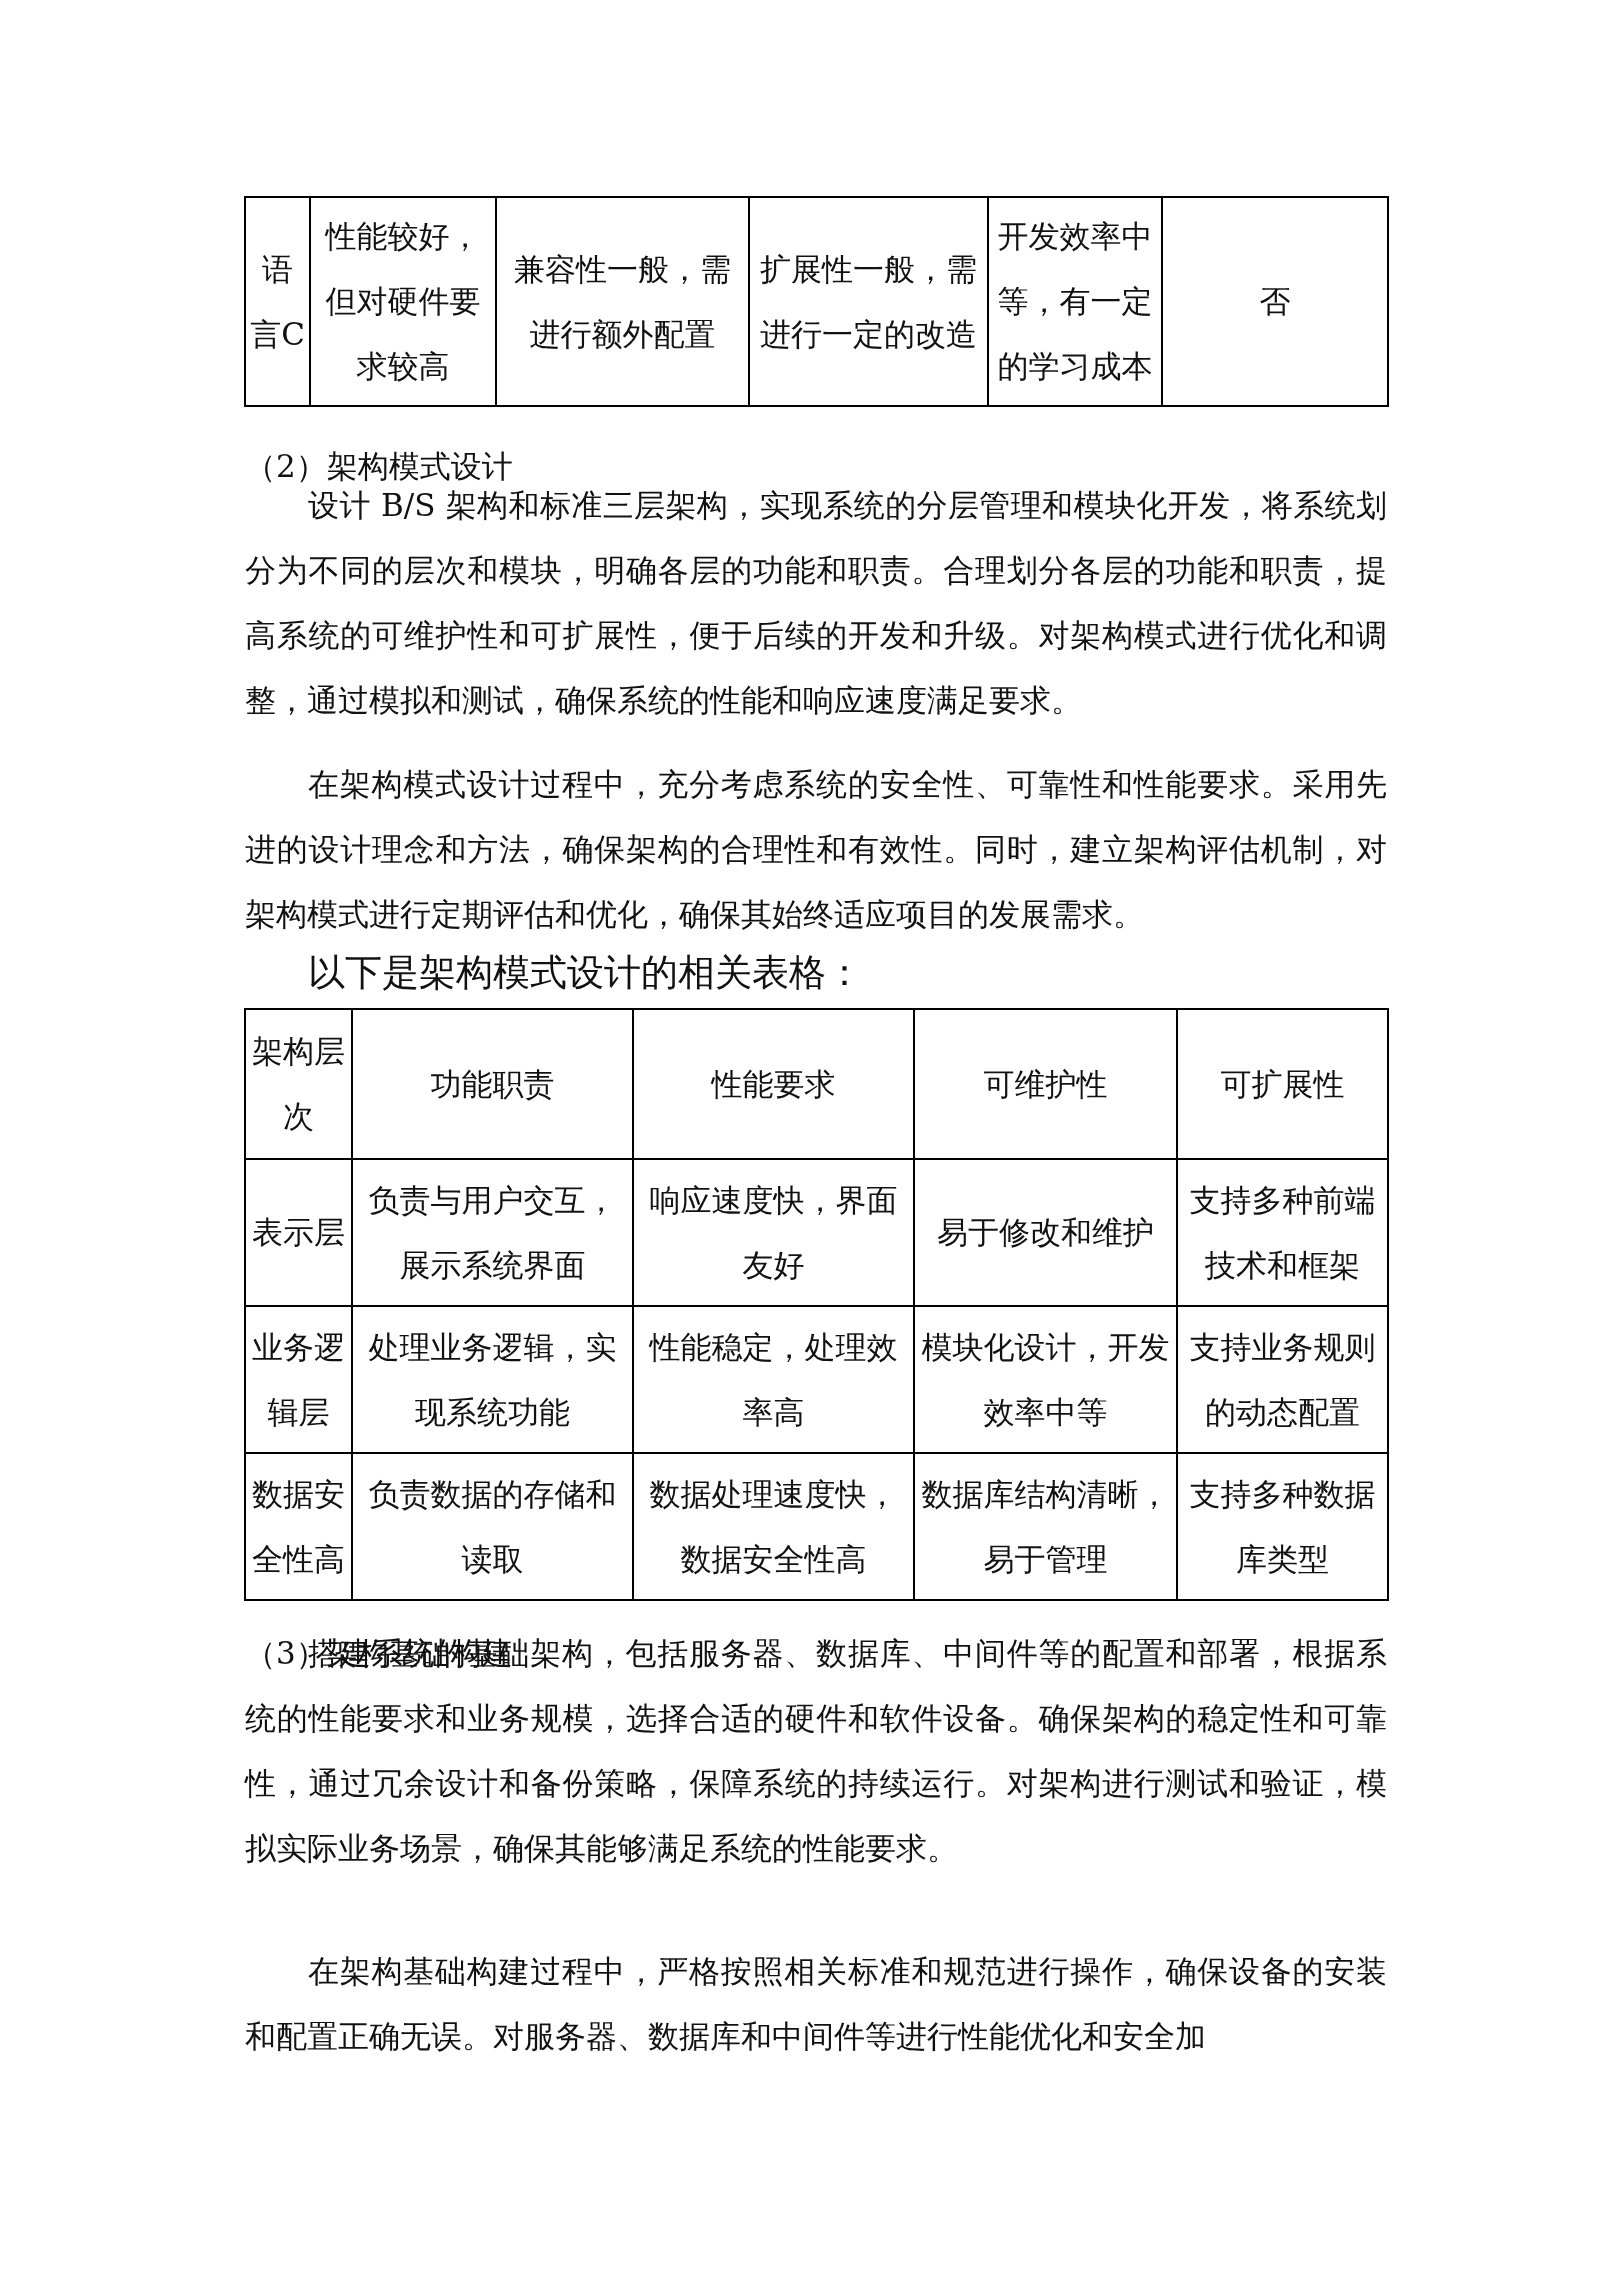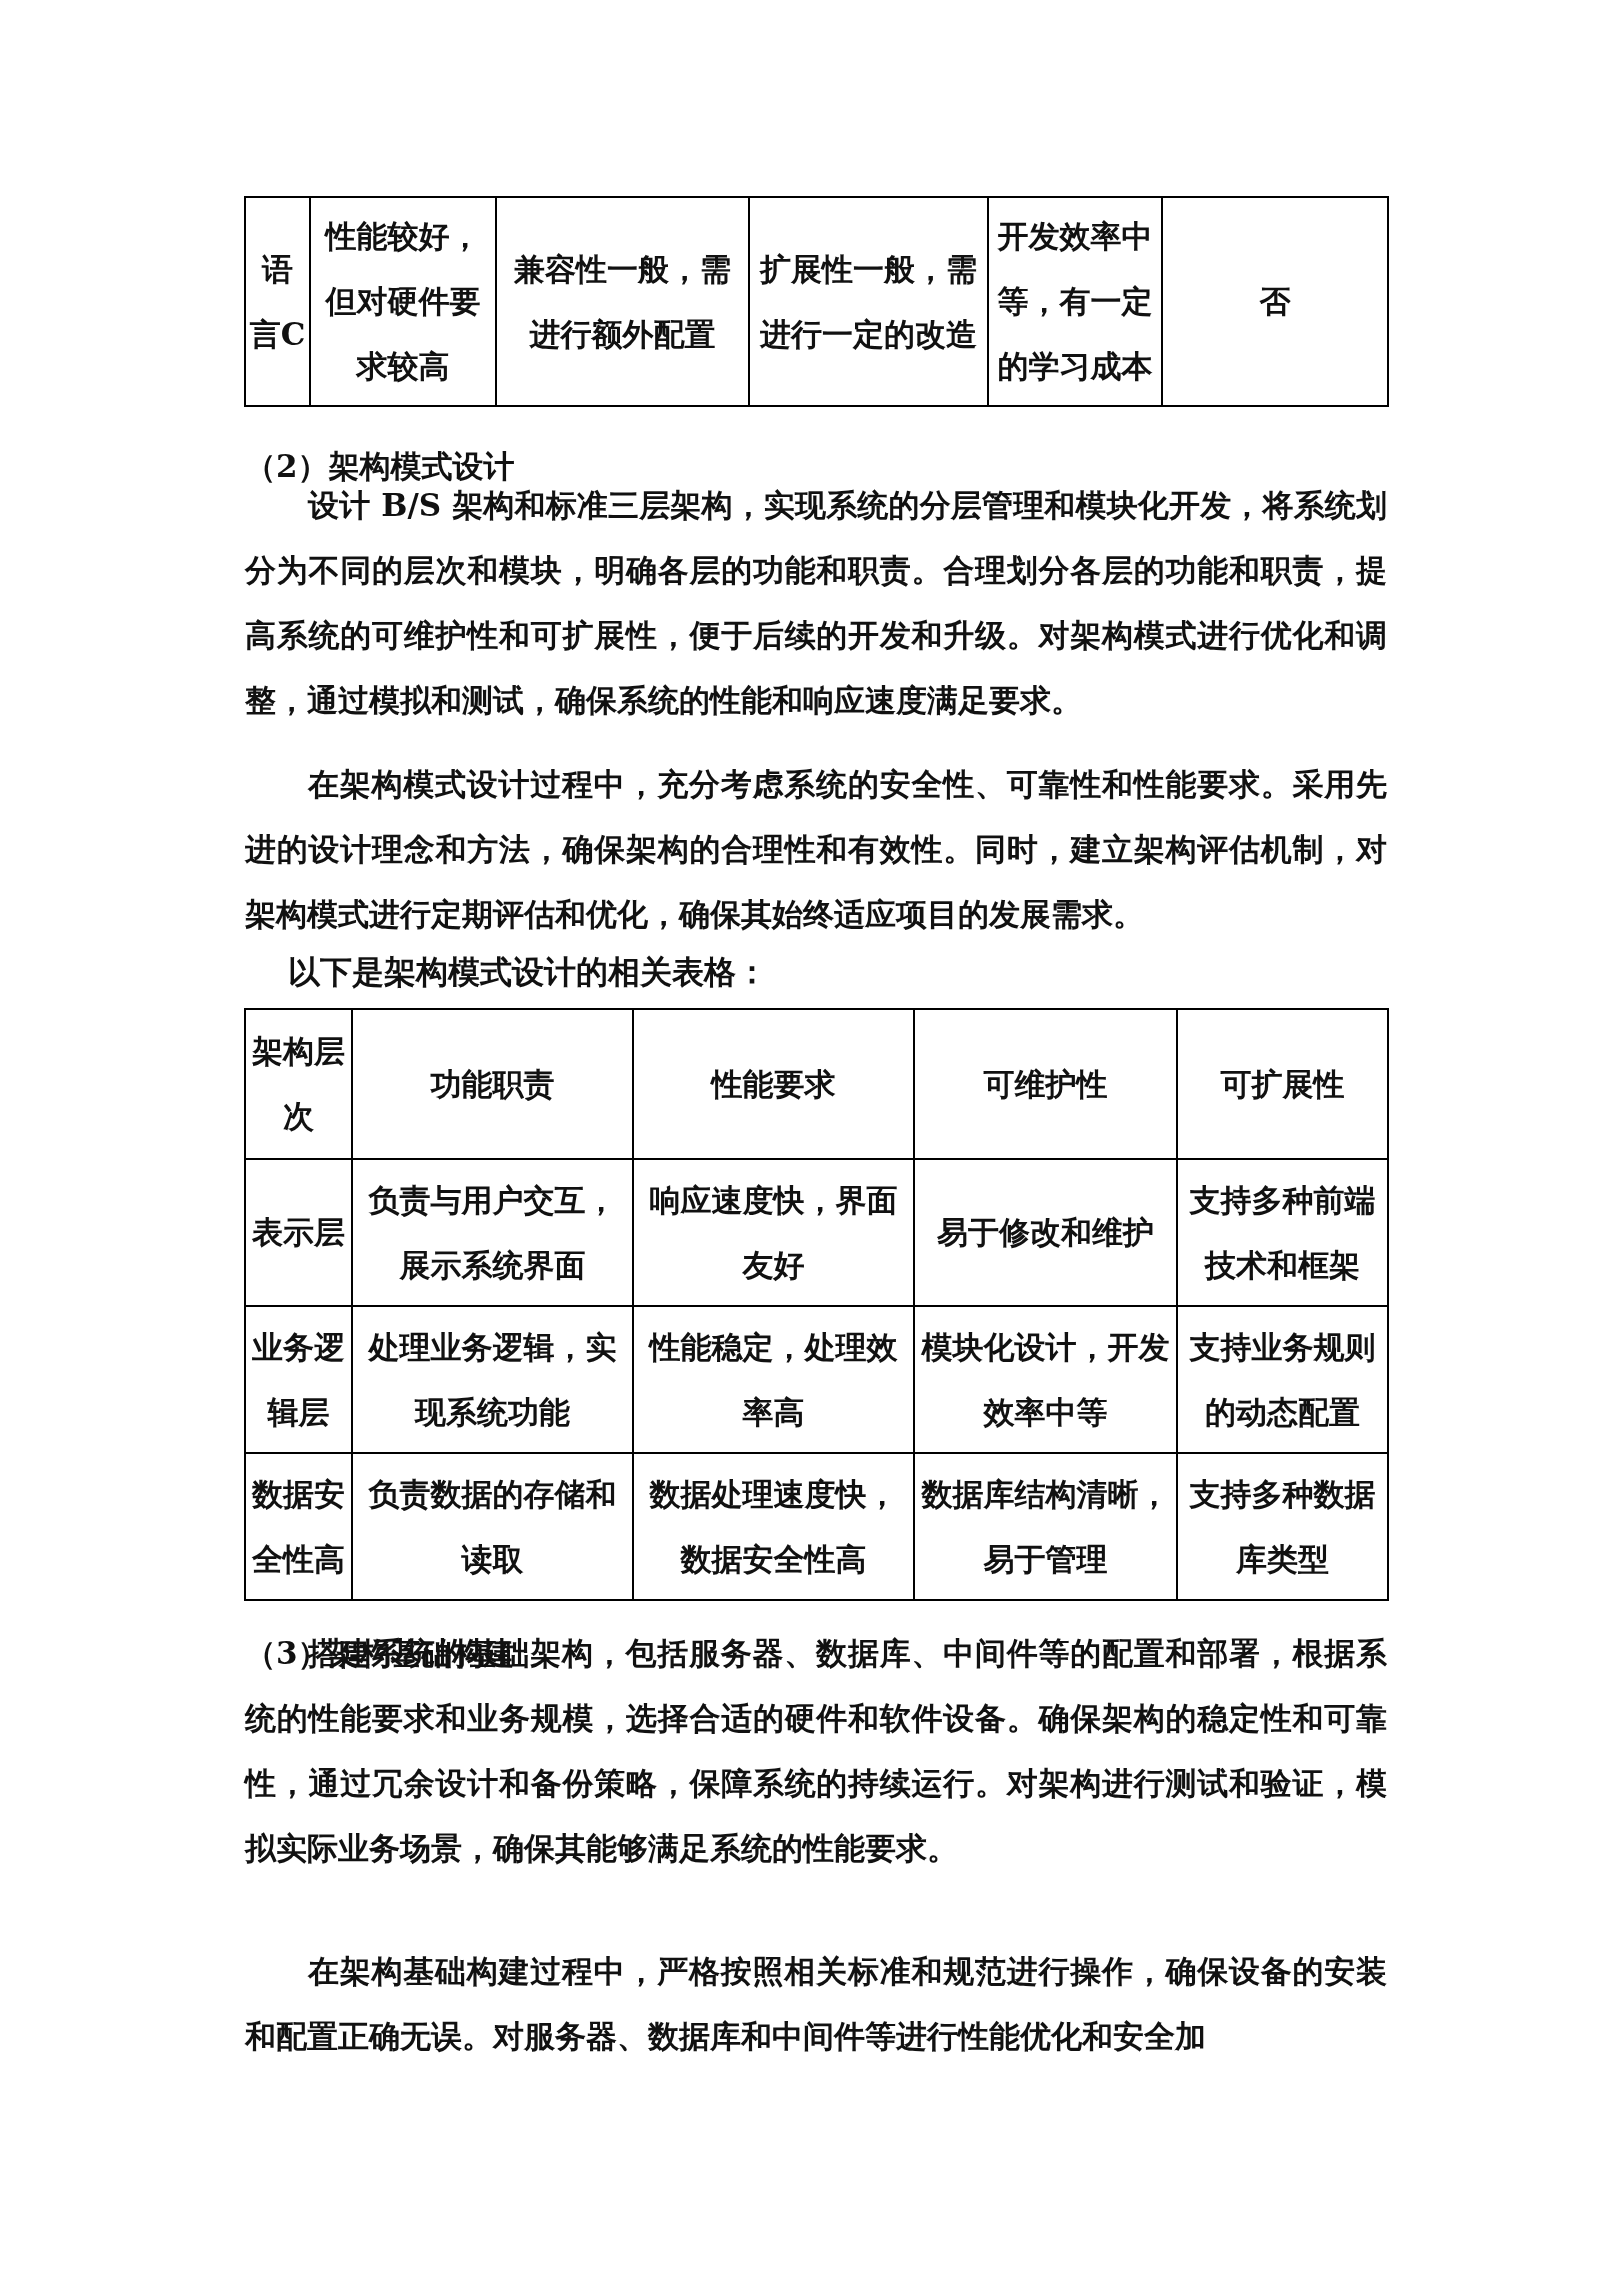--- a/index.html
+++ b/index.html
@@ -1,30 +1,30 @@
 <!DOCTYPE html>
 <html style="font-size:10.5px"><head>
 <meta charset="utf-8">
 <style>
   html, body { margin:0; padding:0; background:#ffffff; }
   body { width:1623px; height:2295px; position:relative; overflow:hidden;
          font-family:"DejaVu Serif","Liberation Serif",serif; color:#111; }
-  .page { position:absolute; left:0; top:0; width:1623px; height:1783px;font-weight:bold; }
+  .page { position:absolute; left:0; top:0; width:1623px; height:1783px; }
   table { border-collapse:collapse; position:absolute; table-layout:fixed; }
   td { border:2px solid #000; text-align:center; vertical-align:middle;
        font-size:31px; line-height:65px; padding:0 2.6px; word-break:break-all; }
   #t1 { left:244px; top:196px; width:1144px; }
   #t1 td { height:207px; }
   #t2 { left:244px; top:1008px; width:1144px; }
   #t2 tr.head td { height:148px; }
   #t2 tr.row td { height:145px; }
   .h { position:absolute; left:245px; font-size:31px; line-height:39px; white-space:nowrap;margin-top:24px; }
   .p { position:absolute; left:245px; width:1142px; font-size:31px; line-height:65px;
        text-indent:63px; text-align:justify; }
-  .lead { position:absolute; left:288px; font-size:32px; line-height:39px; white-space:nowrap; }
+  .lead { position:absolute; left:308px; font-size:37px; line-height:39px; white-space:nowrap; }
 </style>
 </head>
 <body>
 
 <div class="page">
 
   <table id="t1">
     <colgroup>
       <col style="width:65px">
         <col style="width:186px">

